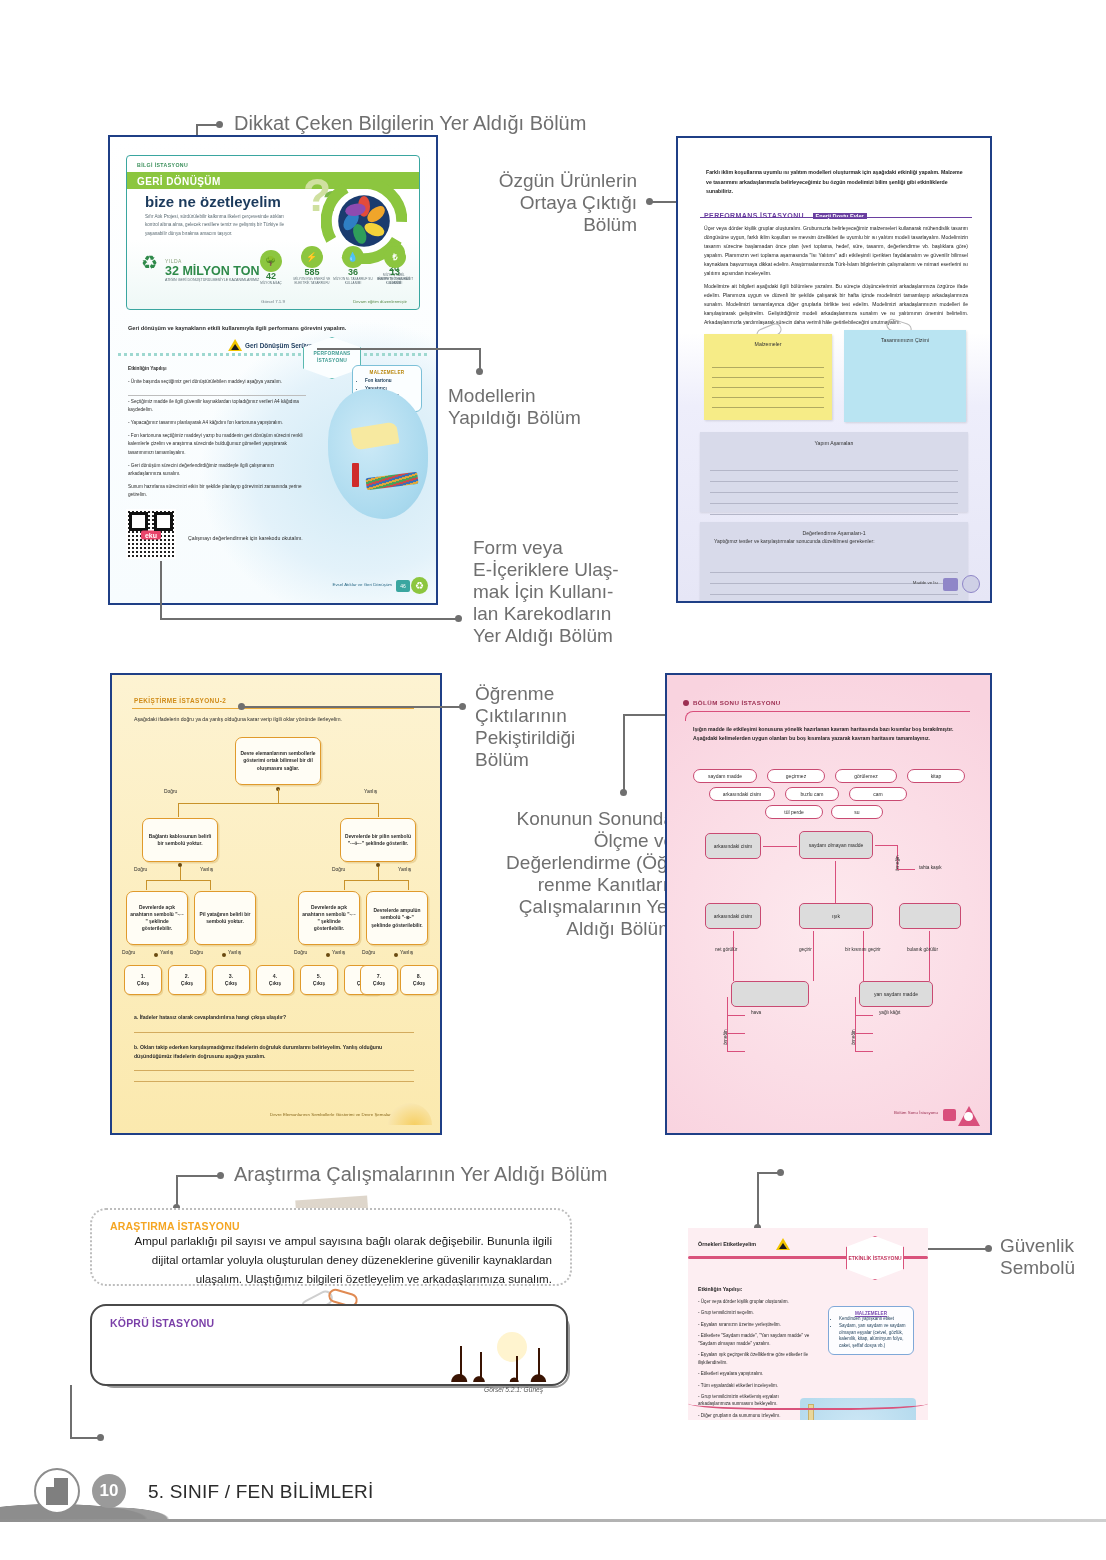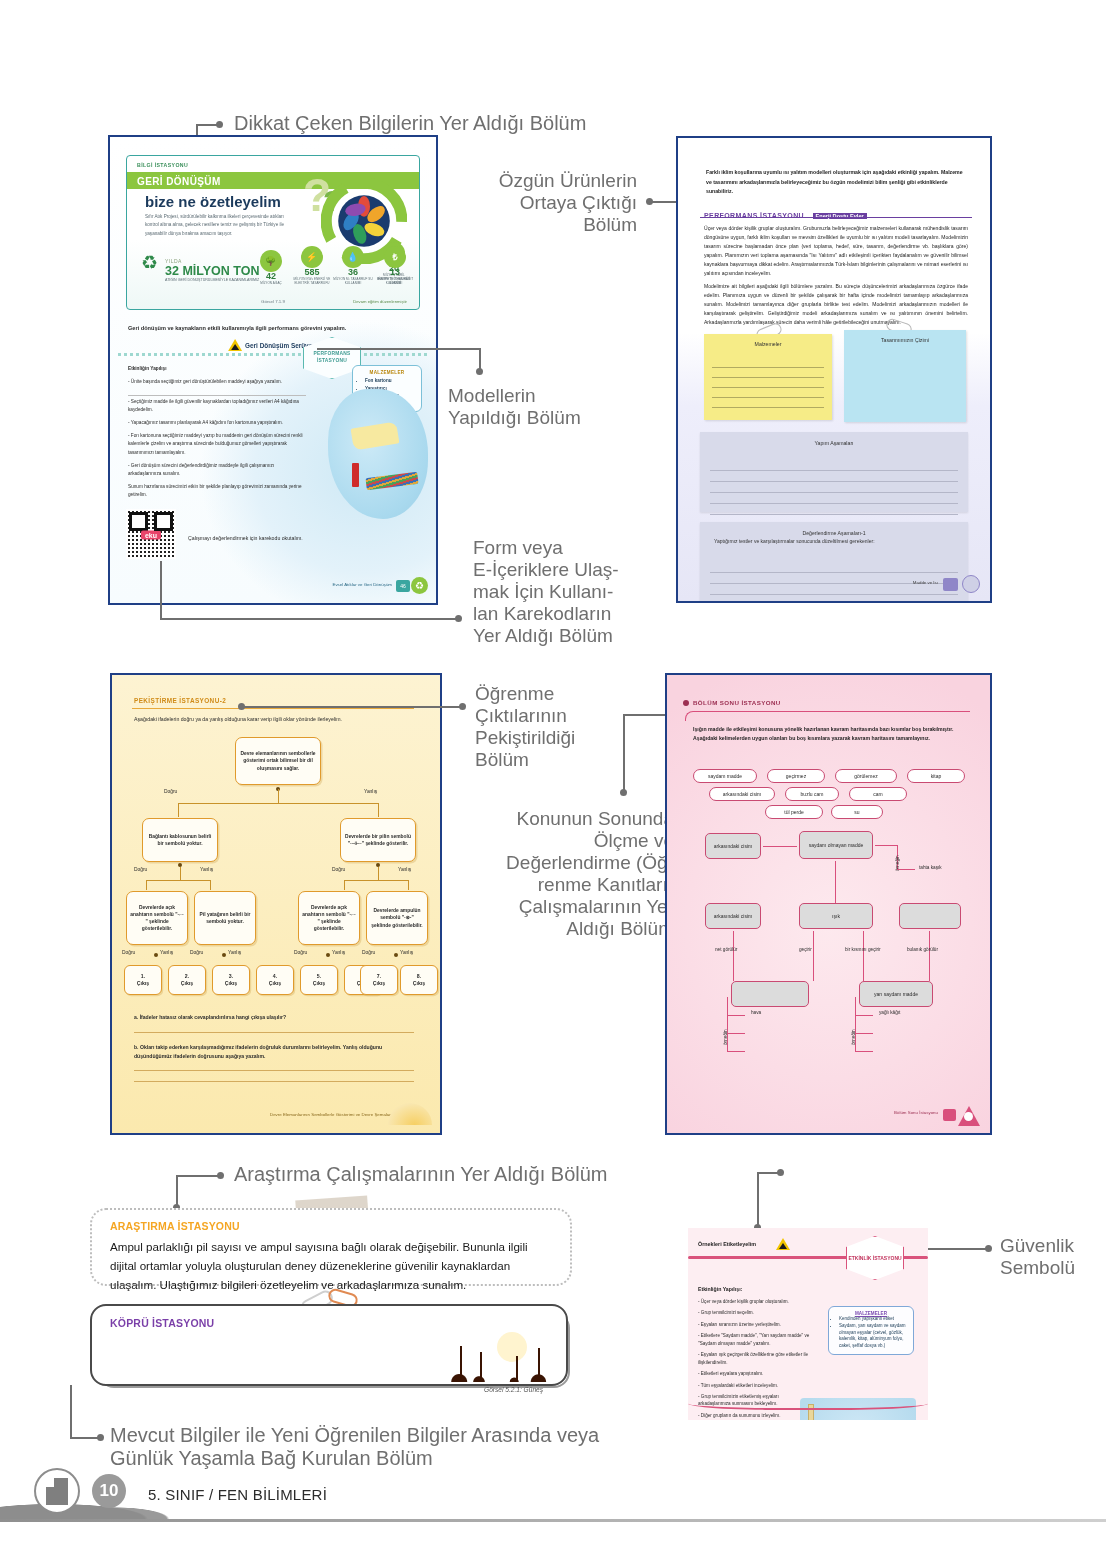--- a/index.html
+++ b/index.html
@@ -452,21 +452,21 @@
   .book-ic { width:22px; height:27px; background:#7f7f7f; position:relative; }
   .book-ic::after { content:''; position:absolute; left:0; top:0; width:8px; height:9px; background:#fff; }
   .pgnum {
     position:absolute; left:92px; bottom:52px; width:34px; height:34px;
     border-radius:50%; background:#9a9a9a;
     color:#fff; font-size:17px; font-weight:700;
     display:flex; align-items:center; justify-content:center;
   }
   .foot-txt {
     position:absolute; left:148px; bottom:57px;
-    font-size:15px; color:#2b2b2b; letter-spacing:.2px;
+    font-size:19px; color:#2b2b2b; letter-spacing:.2px;
   }
 </style>
 </head>
 <body>
 
 <div class="stage">
 
   <div class="callout left" style="left:234px; top:112px; font-size:20px;">Dikkat Çeken Bilgilerin Yer Aldığı Bölüm</div>
   <div class="dot" style="left:216px; top:121px;"></div>
   <div class="ln h" style="left:196px; top:124px; width:22px;"></div>
@@ -862,21 +862,21 @@
   <div class="callout left" style="left:234px; top:1163px; font-size:20px;">Araştırma Çalışmalarının Yer Aldığı Bölüm</div>
   <div class="dot" style="left:217px; top:1172px;"></div>
   <div class="ln h" style="left:176px; top:1175px; width:43px;"></div>
   <div class="ln v" style="left:176px; top:1175px; height:32px;"></div>
   <div class="dot" style="left:173px; top:1204px;"></div>
 
   <div class="tape" style="left:296px; top:1198px;"></div>
 
   <div class="dashbox" style="left:90px; top:1208px; width:482px; height:78px;">
     <div class="sta-ttl" style="color:#f5a623; position:absolute; left:18px; top:10px;">ARAŞTIRMA İSTASYONU</div>
-    <div class="sta-body" style="position:absolute; left:18px; top:28px; right:18px;">Ampul parlaklığı pil sayısı ve ampul sayısına bağlı olarak değişebilir. Bununla ilgili dijital ortamlar yoluyla oluşturulan deney düzeneklerine güvenilir kaynaklardan ulaşalım. Ulaştığımız bilgileri özetleyelim ve arkadaşlarımıza sunalım.</div>
+    <div class="sta-body" style="position:absolute; left:18px; top:22px; right:18px;text-align:right;">Ampul parlaklığı pil sayısı ve ampul sayısına bağlı olarak değişebilir. Bununla ilgili dijital ortamlar yoluyla oluşturulan deney düzeneklerine güvenilir kaynaklardan ulaşalım. Ulaştığımız bilgileri özetleyelim ve arkadaşlarımıza sunalım.</div>
   </div>
 
   <div class="clip2" style="left:300px; top:1295px;"></div>
   <div class="clip3" style="left:328px; top:1291px;"></div>
 
   <div class="solidbox" style="left:90px; top:1304px; width:478px; height:82px;">
     <div class="sta-ttl" style="color:#7a3fa8; position:absolute; left:18px; top:11px;">KÖPRÜ İSTASYONU</div>
 
     <div class="sun-photo" style="left:354px; top:8px;">
       <div class="sun"></div>
@@ -928,22 +928,20 @@
         <li>Saydam, yarı saydam ve saydam olmayan eşyalar (cetvel, gözlük, kalemlik, kitap, alüminyum folyo, caket, şeffaf dosya vb.)</li>
       </ul>
     </div>
     <div class="br-photo">
       <div class="ruler"></div>
 
     </div>
     <div class="br-curve"></div>
   </div>
 
-  <div class="callout left" style="left:110px; top:1424px; font-size:20px;">Mevcut Bilgiler ile Yeni Öğrenilen Bilgiler Arasında veya
-Günlük Yaşamla Bağ Kurulan Bölüm</div>
   <div class="dot" style="left:97px; top:1434px;"></div>
   <div class="ln h" style="left:70px; top:1437px; width:29px;"></div>
   <div class="ln v" style="left:70px; top:1385px; height:53px;"></div>
 
   <div class="footer-band"></div>
   <div class="footer-blob"></div>
   <div class="foot-circle">
     <div class="book-ic"></div>
   </div>
   <div class="pgnum">10</div>

